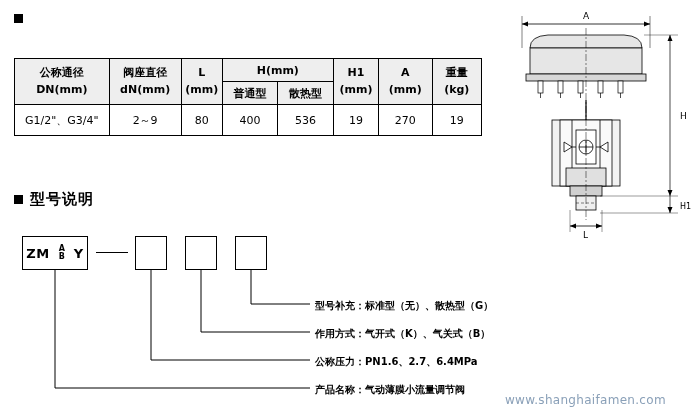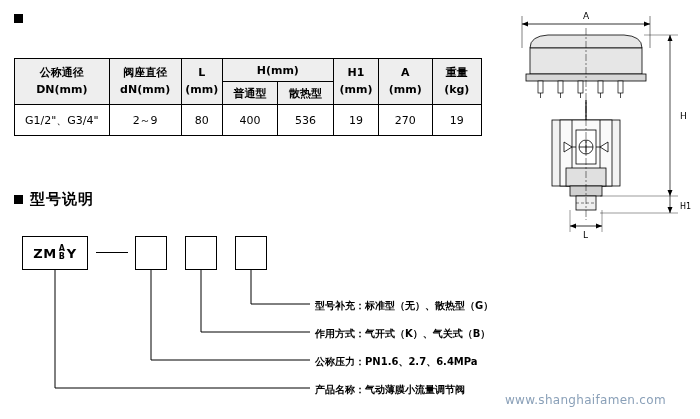--- a/index.html
+++ b/index.html
@@ -94,21 +94,21 @@
     box-sizing: border-box;
   }
   #zm-box {
     left: 22px;
     top: 14px;
     width: 66px;
     height: 34px;
     display: flex;
     align-items: center;
     justify-content: center;
-    gap: 2px;
+    gap: 9px;
   }
   .zm-text {
     font-size: 13px;
     font-weight: bold;
     letter-spacing: 0.5px;
   }
   .zm-stack {
     display: inline-flex;
     flex-direction: column;
     line-height: 1;

